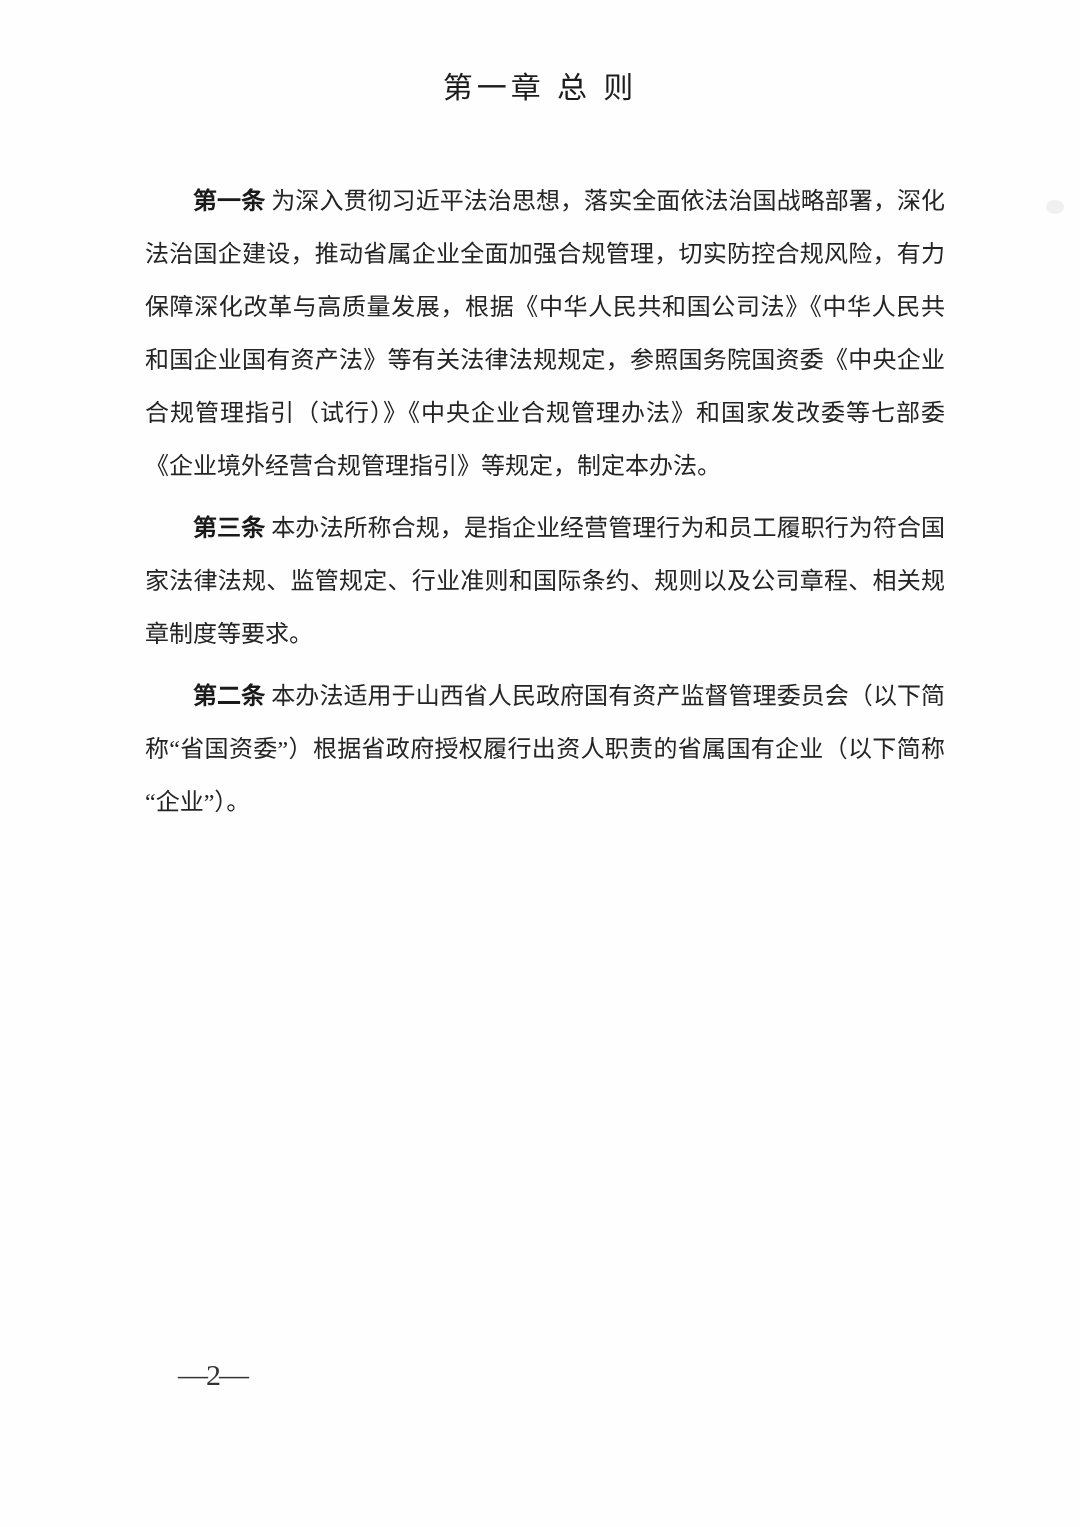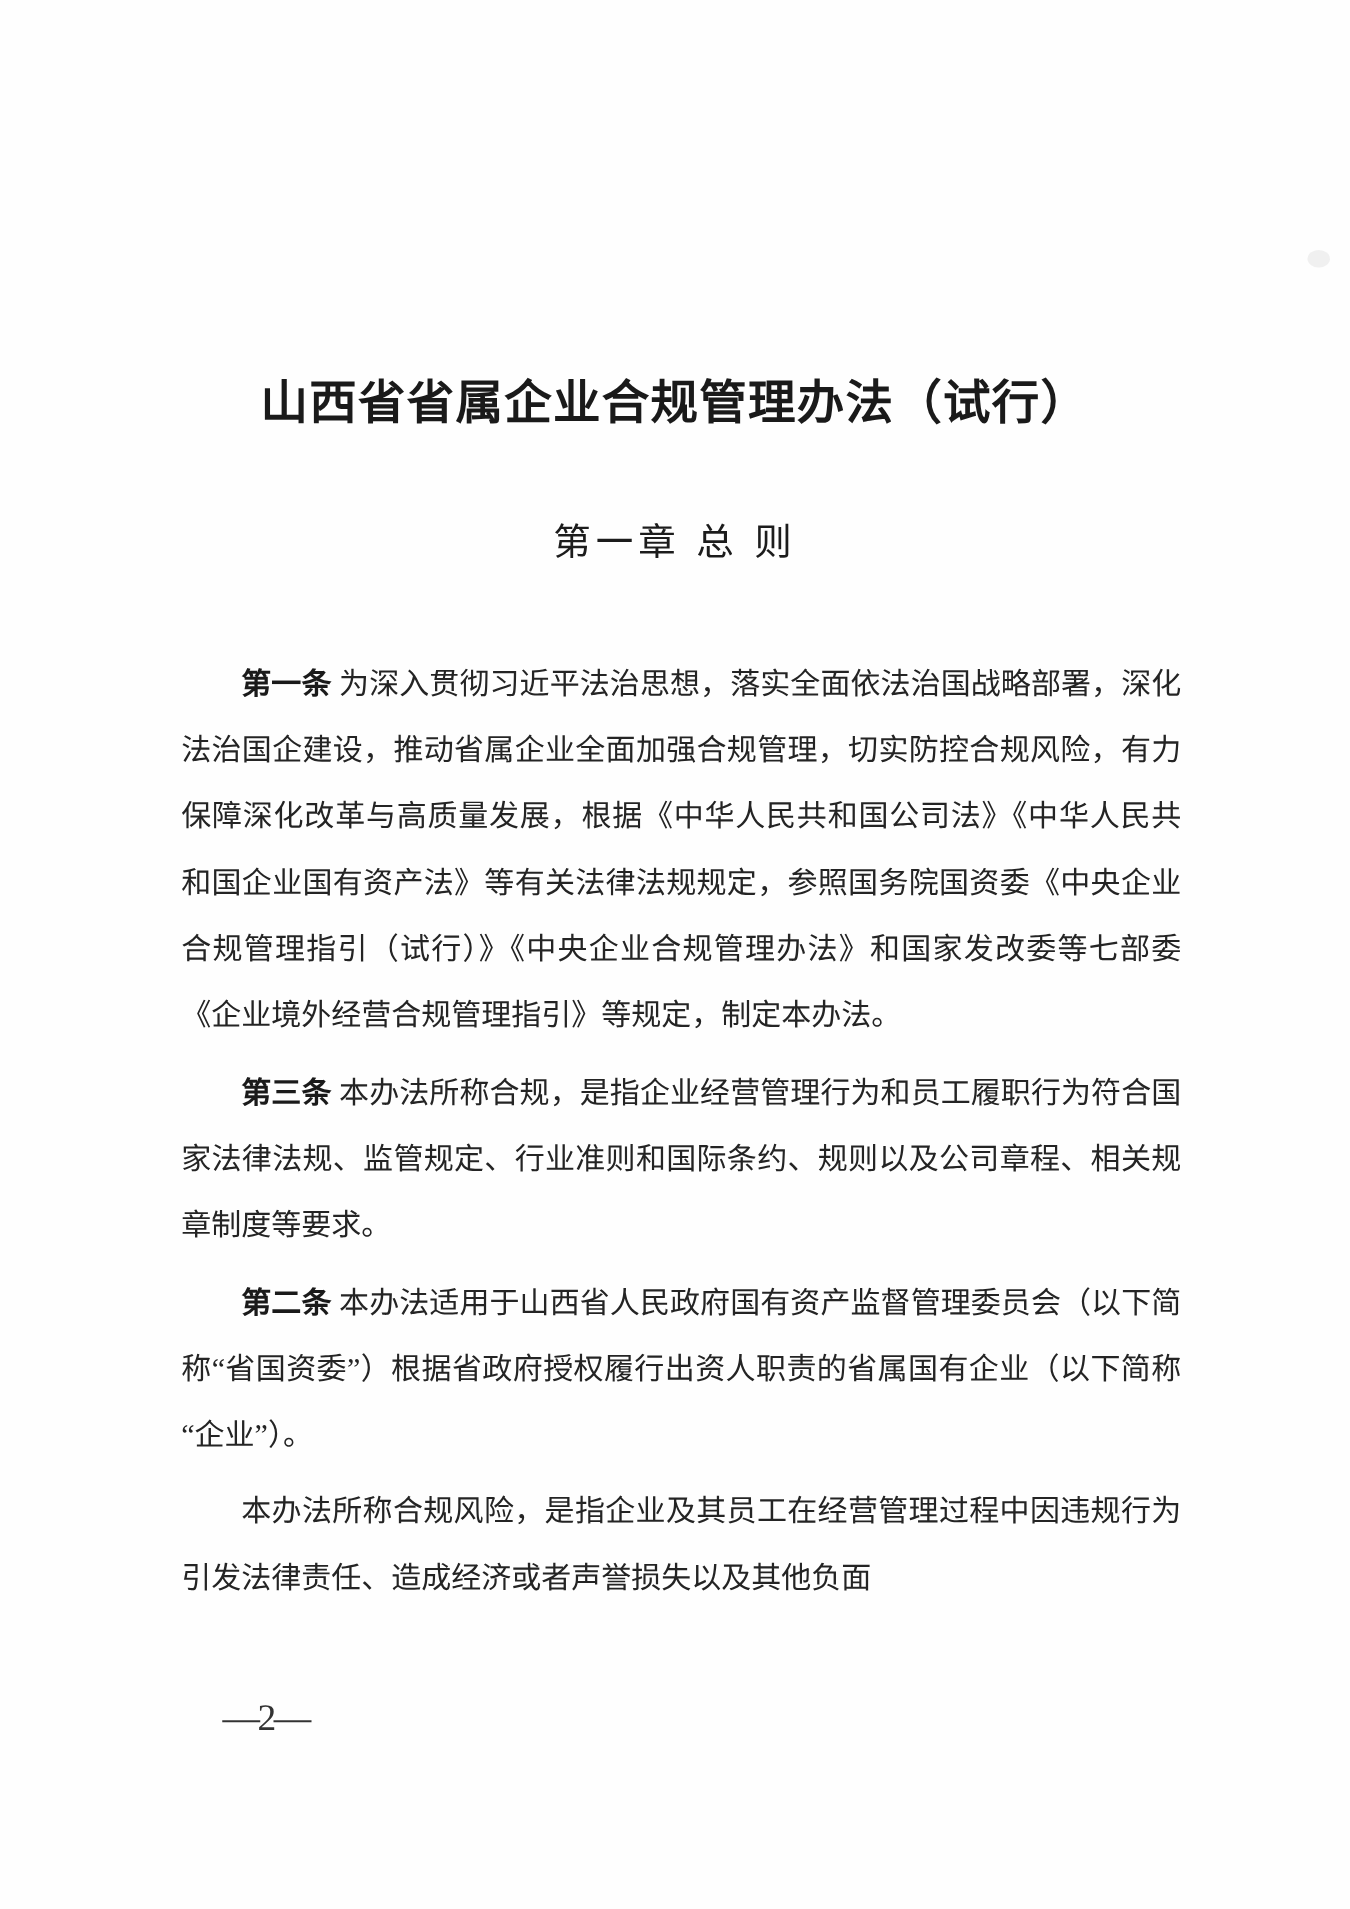--- a/index.html
+++ b/index.html
@@ -78,22 +78,20 @@
     background: #ececec;
     border-radius: 50%;
     opacity: 0.8;
   }
 </style>
 </head>
 <body>
 
 <div class="page">
   <div class="scan-speck"></div>
-  <h1 class="doc-title">山西省省属企业合规管理办法（试行）</h1>
   <h2 class="chapter-heading">第一章 总 则</h2>
   <div class="doc-body">
       <p class="para"><span class="article-label">第一条</span> <span>为深入贯彻习近平法治思想，落实全面依法治国战略部署，深化法治国企建设，推动省属企业全面加强合规管理，切实防控合规风险，有力保障深化改革与高质量发展，根据《中华人民共和国公司法》《中华人民共和国企业国有资产法》等有关法律法规规定，参照国务院国资委《中央企业合规管理指引（试行）》《中央企业合规管理办法》和国家发改委等七部委《企业境外经营合规管理指引》等规定，制定本办法。</span></p>
       <p class="para"><span class="article-label">第三条</span> <span>本办法所称合规，是指企业经营管理行为和员工履职行为符合国家法律法规、监管规定、行业准则和国际条约、规则以及公司章程、相关规章制度等要求。</span></p>
       <p class="para"><span class="article-label">第二条</span> <span>本办法适用于山西省人民政府国有资产监督管理委员会（以下简称“省国资委”）根据省政府授权履行出资人职责的省属国有企业（以下简称“企业”）。</span></p>
-      <p class="para"><span>本办法所称合规风险，是指企业及其员工在经营管理过程中因违规行为引发法律责任、造成经济或者声誉损失以及其他负面</span></p>
     </div>
   <div class="page-number">—2—</div>
 </div>
 
 </body></html>

